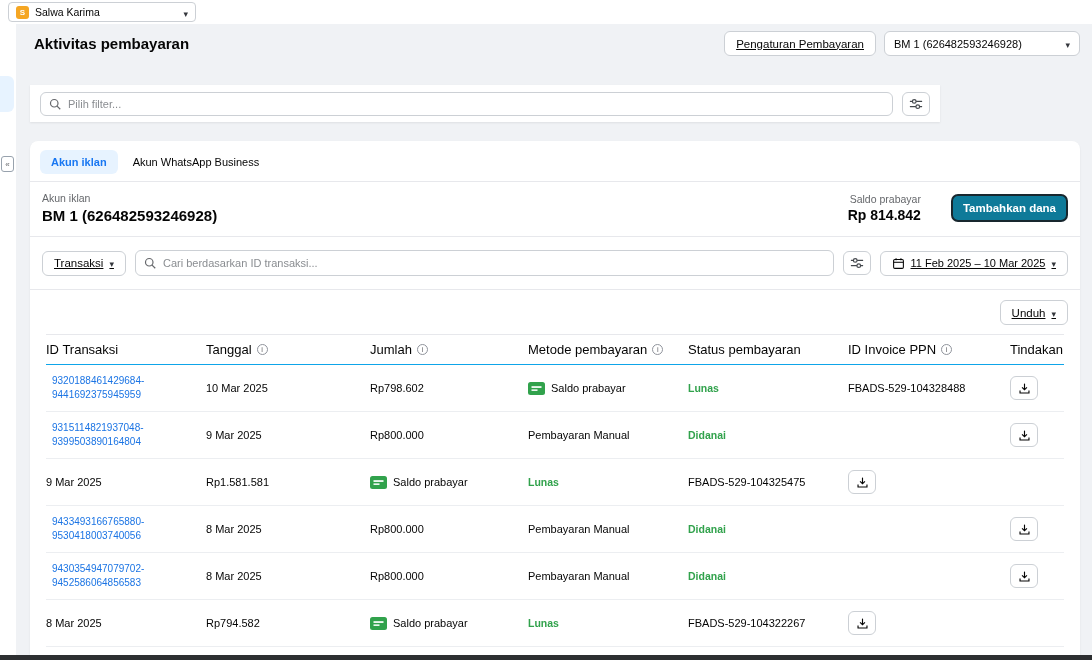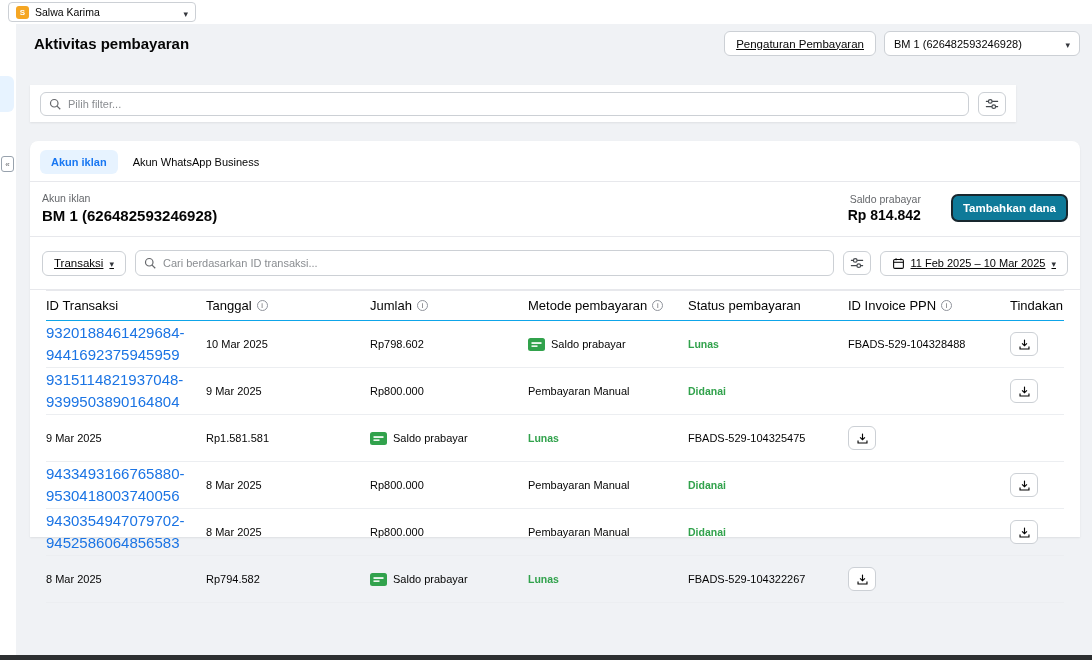--- a/index.html
+++ b/index.html
@@ -50,40 +50,40 @@
     padding:5px 11px; height:25px; cursor:pointer; white-space:nowrap;text-decoration:underline;
   }
   .select {
     width:196px; height:25px; background:#fff; border:1px solid #ccd0d5; border-radius:6px;
     display:flex; align-items:center; justify-content:space-between;
     font-size:11px; padding:0 9px; cursor:pointer;
   }
 
   
   .filter-card {
-    position:absolute; left:30px; top:85px; width:986px; height:37px;
+    position:absolute; left:30px; top:85px; width:910px; height:37px;
     background:#fff; border-radius:0; box-shadow:0 1px 2px rgba(0,0,0,.08);
     display:flex; align-items:center; gap:9px; padding:0 10px;
   }
   .search-box {
     flex:1; display:flex; align-items:center; gap:7px;
     border:1px solid #ccd0d5; border-radius:6px; height:24px; padding:0 8px; background:#fff;
   }
   .search-box input {
     border:none; outline:none; flex:1; font-size:11px; font-family:inherit; color:#050505; background:transparent;
   }
   input::placeholder { color:#8a8d91; }
   .icon-btn {
     width:28px; height:24px; min-width:28px; border:1px solid #ccd0d5; border-radius:6px; background:#fff;
     display:inline-flex; align-items:center; justify-content:center; cursor:pointer;
   }
 
   
   .main-card {
-    position:absolute; left:30px; top:141px; width:1050px; height:396px;
+    position:absolute; left:30px; top:141px; width:1050px; height:519px;
     background:#fff; border-radius:8px 8px 0 0; box-shadow:0 1px 2px rgba(0,0,0,.08);
   }
   .tabs-row { display:flex; gap:4px; padding:9px 10px 7px; border-bottom:1px solid #e7e8ec; }
   .tab { font-size:11px; padding:6px 11px; border-radius:6px; cursor:pointer; color:#050505; }
   .tab.active { background:#e7f3ff; color:#1877f2; font-weight:700; }
 
   .account-row {
     display:flex; justify-content:space-between; align-items:center;
     padding:10px 12px 12px; border-bottom:1px solid #e7e8ec;
   }
@@ -115,21 +115,21 @@
   .thead { border-top:1px solid #e7e8ec; border-bottom:1px solid #0ea5e9; padding:7px 0; font-size:13px; font-weight:400; }
   .th { display:flex; align-items:center; }
   .info {
     display:inline-flex; width:11px; height:11px; margin-left:5px;
     border:1px solid #90949c; border-radius:50%;
     font-size:7.5px; font-weight:400; color:#65676b;
     align-items:center; justify-content:center;
   }
   .info::before { content:"i"; }
   .trow { min-height:47px; border-bottom:1px solid #eceef1; font-size:11px; }
-  .tid a { color:#1b74e4; text-decoration:none; font-size:15px; line-height:1.45; cursor:pointer; display:inline-block; }
+  .tid a { color:#1b74e4; text-decoration:none; font-size:10px; line-height:1.45; cursor:pointer; display:inline-block;margin-left:6px; }
   .method { display:flex; align-items:center; gap:6px; }
   .status { color:#31a24c; font-weight:700; font-size:10.5px; }
 
   .bottom-strip { position:absolute; left:0; bottom:0; width:100%; height:5px; background:#2d2f31; }
 </style>
 </head>
 <body>
 
 <div class="topbar"></div>
 <div class="biz-select">
@@ -227,20 +227,26 @@
             <line x1="2" y1="6.5" x2="14" y2="6.5"></line>
             <line x1="5" y1="1.5" x2="5" y2="4"></line>
             <line x1="11" y1="1.5" x2="11" y2="4"></line>
           </svg>
       </span>
       <span class="date-text">11 Feb 2025 – 10 Mar 2025</span>
       <span class="caret"></span>
     </button>
   </div>
 
+  <div class="download-row">
+    <button class="btn">
+      <span>Unduh</span>
+      <span class="caret"></span>
+    </button>
+  </div>
 
   <div class="table">
     <div class="thead">
       <div class="th">
           <span>ID Transaksi</span>
         </div>
       <div class="th">
           <span>Tanggal</span>
           <span class="info"></span>
         </div>

